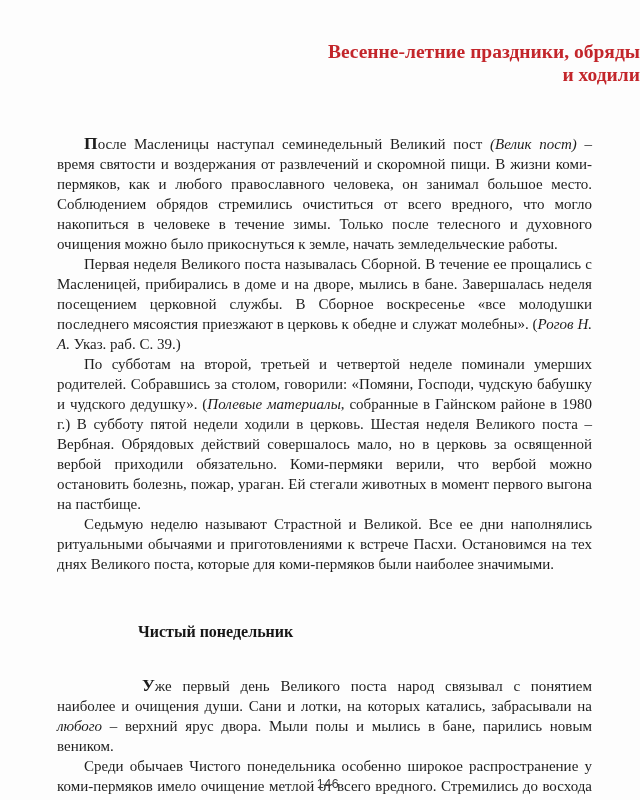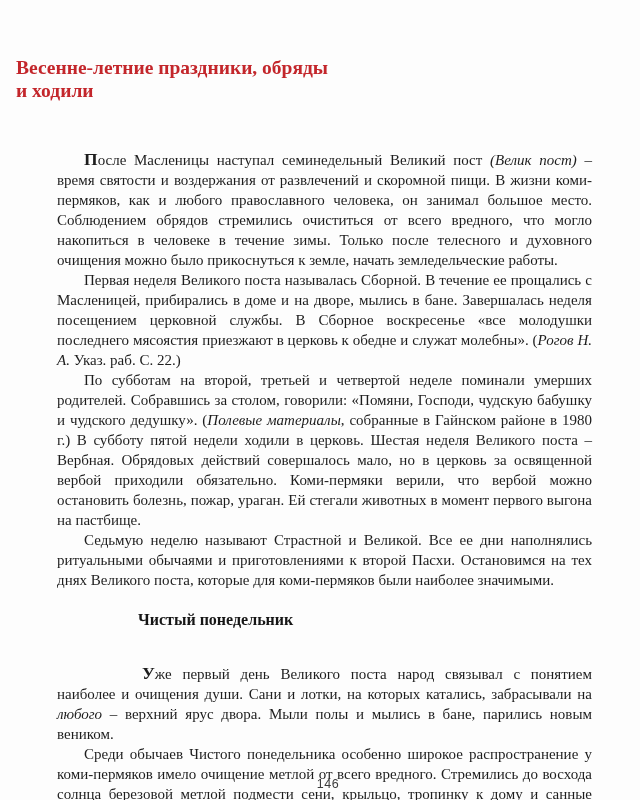--- a/index.html
+++ b/index.html
@@ -10,23 +10,23 @@
   }
   .page {
     position: relative;
     width: 640px; height: 800px;
     background: #fdfdfd;
     overflow: hidden;
     color: #1d1d1d;
     box-sizing: border-box;
   }
   .title {
-    margin: 16px;
+    margin: 0;
     padding-top: 40px;
-    text-align: left;
+    text-align: right;
     font-family: "Liberation Serif", serif;
     font-weight: bold;
     font-size: 19.5px;
     line-height: 23px;
     color: #c3262b;
   }
   .text-block {
     margin: 47px 48px 0 57px;
     font-size: 15px;
     line-height: 20px;
@@ -38,21 +38,21 @@
   }
   .para-deep {
     text-indent: 85px;
   }
   .lead {
     font-weight: bold;
     font-size: 17.5px;
   }
   em { font-style: italic; }
   .section-heading {
-    margin: 20px 0 33px 81px;
+    margin: 48px 0 33px 81px;
     font-size: 16px;
     line-height: 20px;
     font-weight: bold;
     color: #161616;
     text-align: left;
     text-indent: 0;
   }
   .page-number {
     position: absolute;
     left: 0; right: 0;
@@ -69,25 +69,25 @@
 <body>
 
 <div class="page">
 
   <h1 class="title"><span>Весенне-летние праздники, обряды</span><br><span>и ходили</span></h1>
 
   <div class="text-block">
 
     <p class="para"><span class="lead">П</span><span><span>осле Масленицы наступал семинедельный Великий пост </span><em>(Велик пост)</em><span> – время святости и воздержания от развлечений и скоромной пищи. В жизни коми-пермяков, как и любого православного человека, он занимал большое место. Соблюдением обрядов стремились очиститься от всего вредного, что могло накопиться в человеке в течение зимы. Только после телесного и духовного очищения можно было прикоснуться к земле, начать земледельческие работы.</span></span></p>
 
-    <p class="para"><span><span>Первая неделя Великого поста называлась Сборной. В течение ее прощались с Масленицей, прибирались в доме и на дворе, мылись в бане. Завершалась неделя посещением церковной службы. В Сборное воскресенье «все молодушки последнего мясоястия приезжают в церковь к обедне и служат молебны». (</span><em>Рогов Н. А.</em><span> Указ. раб. С. 22.)</span></span></p>
+    <p class="para"><span><span>Первая неделя Великого поста называлась Сборной. В течение ее прощались с Масленицей, прибирались в доме и на дворе, мылись в бане. Завершалась неделя посещением церковной службы. В Сборное воскресенье «все молодушки последнего мясоястия приезжают в церковь к обедне и служат молебны». (</span><em>Рогов Н. А.</em><span> Указ. раб. С. 39.)</span></span></p>
 
     <p class="para"><span><span>По субботам на второй, третьей и четвертой неделе поминали умерших родителей. Собравшись за столом, говорили: «Помяни, Господи, чудскую бабушку и чудского дедушку». (</span><em>Полевые материалы</em><span>, собранные в Гайнском районе в 1980 г.) В субботу пятой недели ходили в церковь. Шестая неделя Великого поста – Вербная. Обрядовых действий совершалось мало, но в церковь за освященной вербой приходили обязательно. Коми-пермяки верили, что вербой можно остановить болезнь, пожар, ураган. Ей стегали животных в момент первого выгона на пастбище.</span></span></p>
 
-    <p class="para"><span><span>Седьмую неделю называют Страстной и Великой. Все ее дни наполнялись ритуальными обычаями и приготовлениями к второй Пасхи. Остановимся на тех днях Великого поста, которые для коми-пермяков были наиболее значимыми.</span></span></p>
+    <p class="para"><span><span>Седьмую неделю называют Страстной и Великой. Все ее дни наполнялись ритуальными обычаями и приготовлениями к встрече Пасхи. Остановимся на тех днях Великого поста, которые для коми-пермяков были наиболее значимыми.</span></span></p>
 
     <h2 class="section-heading">Чистый понедельник</h2>
 
     <p class="para para-deep"><span class="lead">У</span><span><span>же первый день Великого поста народ связывал с понятием наиболее и очищения души. Сани и лотки, на которых катались, забрасывали на </span><em>любого</em><span> – верхний ярус двора. Мыли полы и мылись в бане, парились новым веником.</span></span></p>
 
     <p class="para"><span><span>Среди обычаев Чистого понедельника особенно широкое распространение у коми-пермяков имело очищение метлой от всего вредного. Стремились до восхода солнца березовой метлой подмести сени, крыльцо, тропинку к дому и санные следы к воротам, то есть те места, которые связывали дом с внешним миром.</span></span></p>
 
   </div>
 
   <div class="page-number">146</div>

